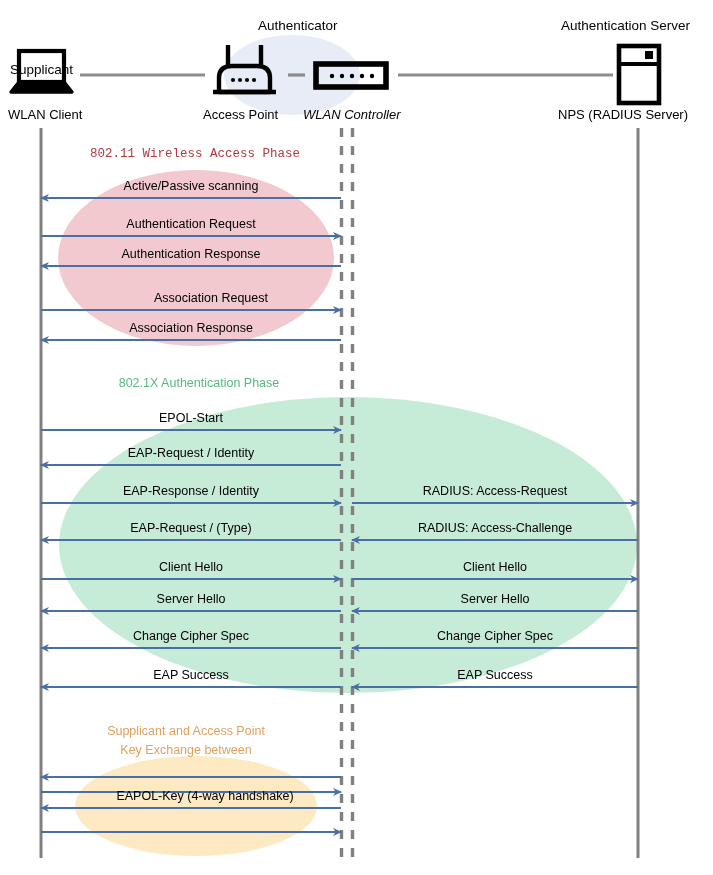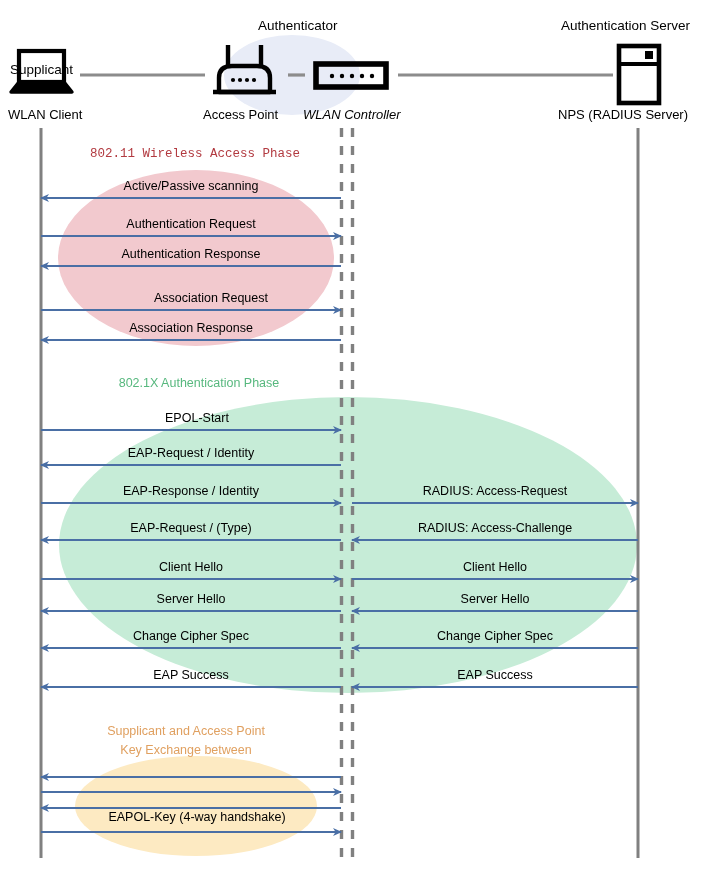--- a/index.html
+++ b/index.html
@@ -118,29 +118,29 @@
   <div>Supplicant and Access Point</div>
   <div>Key Exchange between</div>
 </div>
 
 <div id="msglabels">
       <div class="msg" style="position: absolute; left: 41px; width: 300px; top: 179px; text-align: center; white-space: nowrap;">Active/Passive scanning</div>
       <div class="msg" style="position: absolute; left: 41px; width: 300px; top: 217px; text-align: center; white-space: nowrap;">Authentication Request</div>
       <div class="msg" style="position: absolute; left: 41px; width: 300px; top: 247px; text-align: center; white-space: nowrap;">Authentication Response</div>
       <div class="msg" style="position: absolute; left: 41px; width: 300px; top: 291px; text-align: center; white-space: nowrap; padding-left: 20px;">Association Request</div>
       <div class="msg" style="position: absolute; left: 41px; width: 300px; top: 321px; text-align: center; white-space: nowrap;">Association Response</div>
-      <div class="msg" style="position: absolute; left: 47px; width: 300px; top: 411px; text-align: center; white-space: nowrap;">EPOL-Start</div>
+      <div class="msg" style="position: absolute; left: 41px; width: 300px; top: 411px; text-align: center; white-space: nowrap;">EPOL-Start</div>
       <div class="msg" style="position: absolute; left: 41px; width: 300px; top: 446px; text-align: center; white-space: nowrap;">EAP-Request / Identity</div>
       <div class="msg" style="position: absolute; left: 41px; width: 300px; top: 484px; text-align: center; white-space: nowrap;">EAP-Response / Identity</div>
       <div class="msg" style="position: absolute; left: 41px; width: 300px; top: 521px; text-align: center; white-space: nowrap;">EAP-Request / (Type)</div>
       <div class="msg" style="position: absolute; left: 41px; width: 300px; top: 560px; text-align: center; white-space: nowrap;">Client Hello</div>
       <div class="msg" style="position: absolute; left: 41px; width: 300px; top: 592px; text-align: center; white-space: nowrap;">Server Hello</div>
       <div class="msg" style="position: absolute; left: 41px; width: 300px; top: 629px; text-align: center; white-space: nowrap;">Change Cipher Spec</div>
       <div class="msg" style="position: absolute; left: 41px; width: 300px; top: 668px; text-align: center; white-space: nowrap;">EAP Success</div>
       <div class="msg" style="position: absolute; left: 352px; width: 286px; top: 484px; text-align: center; white-space: nowrap;">RADIUS: Access-Request</div>
       <div class="msg" style="position: absolute; left: 352px; width: 286px; top: 521px; text-align: center; white-space: nowrap;">RADIUS: Access-Challenge</div>
       <div class="msg" style="position: absolute; left: 352px; width: 286px; top: 560px; text-align: center; white-space: nowrap;">Client Hello</div>
       <div class="msg" style="position: absolute; left: 352px; width: 286px; top: 592px; text-align: center; white-space: nowrap;">Server Hello</div>
       <div class="msg" style="position: absolute; left: 352px; width: 286px; top: 629px; text-align: center; white-space: nowrap;">Change Cipher Spec</div>
       <div class="msg" style="position: absolute; left: 352px; width: 286px; top: 668px; text-align: center; white-space: nowrap;">EAP Success</div>
-      <div class="msg" style="position: absolute; left: 47px; width: 300px; top: 789px; text-align: center; white-space: nowrap; margin-top: 21px;">EAPOL-Key (4-way handshake)</div>
+      <div class="msg" style="position: absolute; left: 55px; width: 300px; top: 789px; text-align: center; white-space: nowrap;">EAPOL-Key (4-way handshake)</div>
     </div>
 </div>
 
 </body></html>

